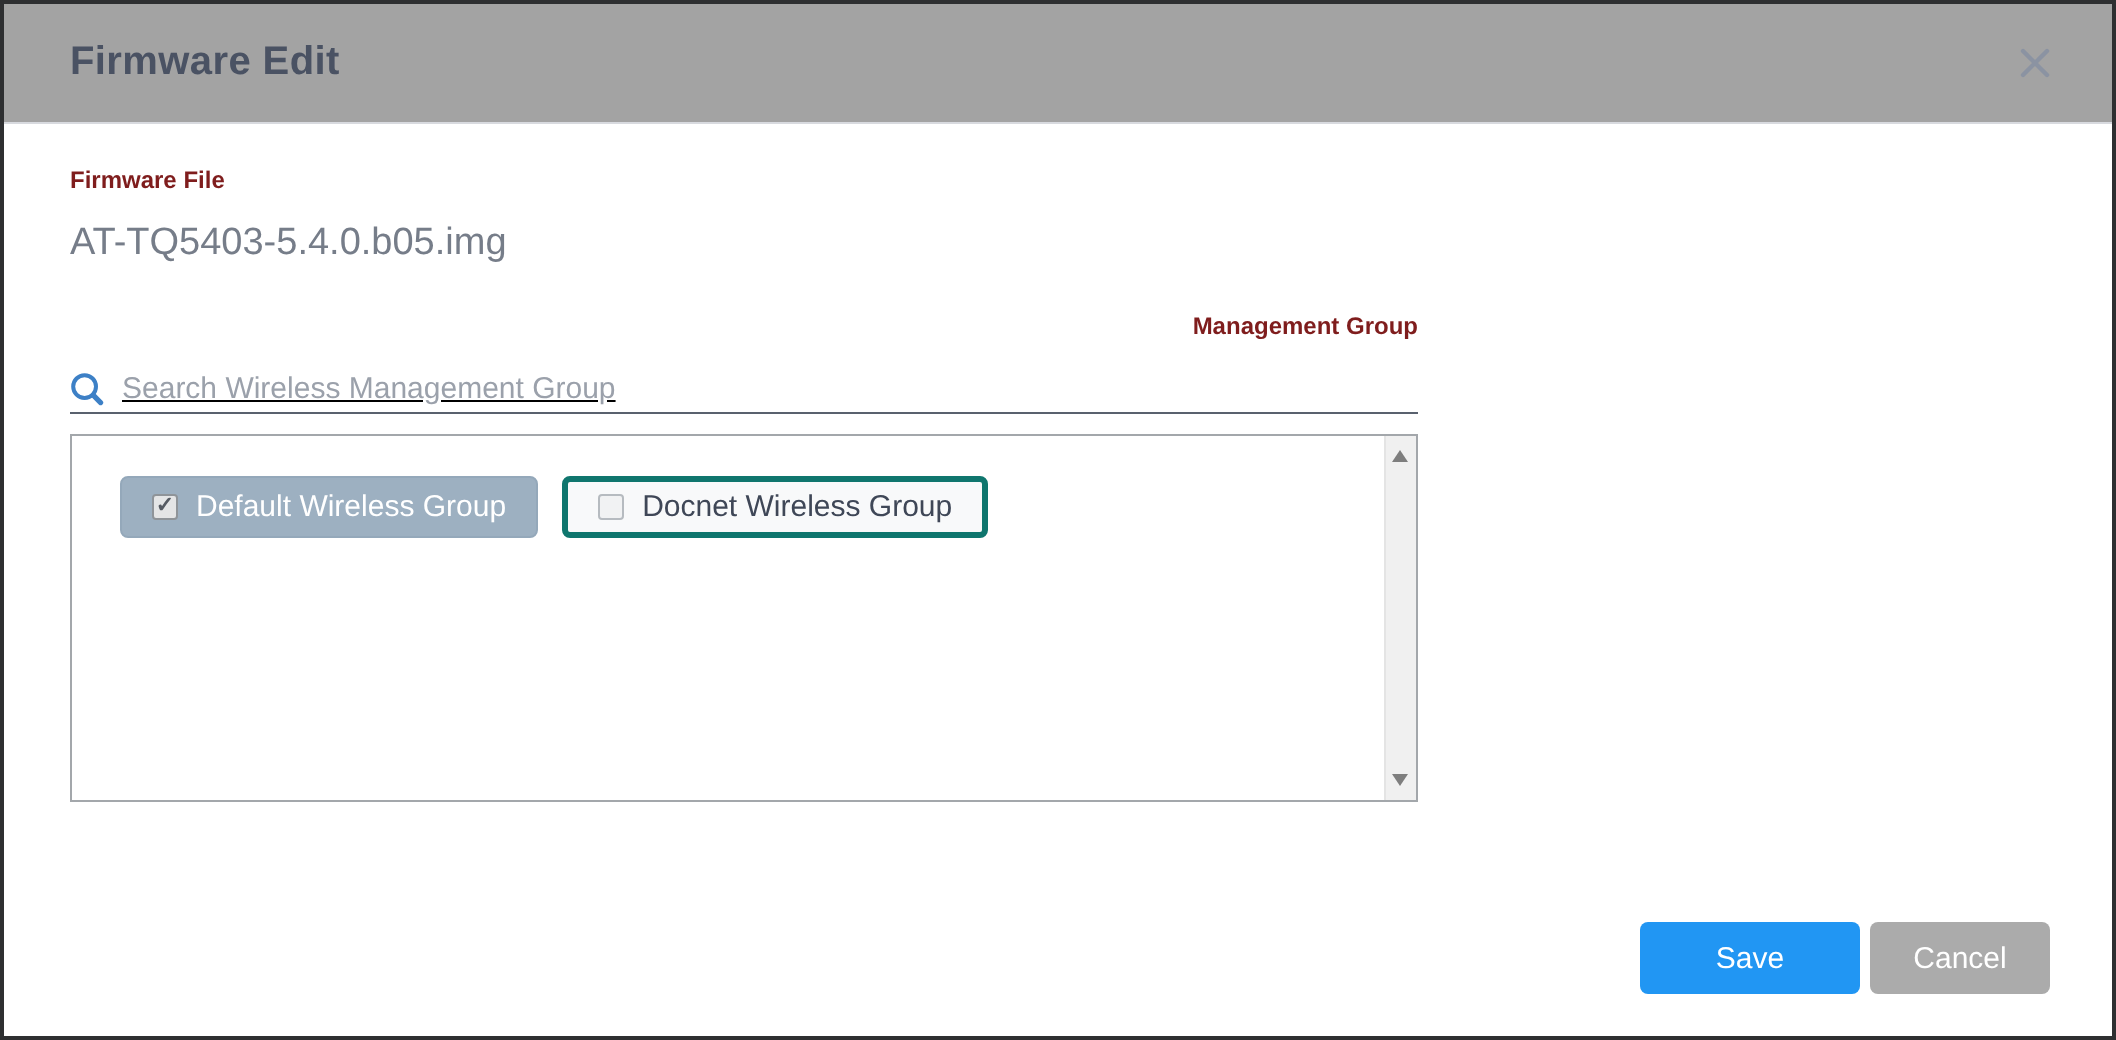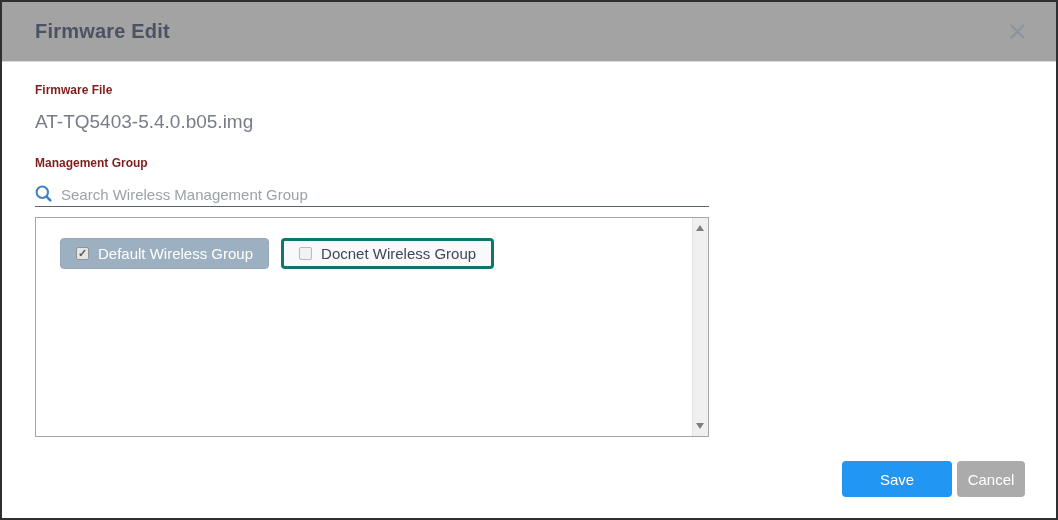--- a/index.html
+++ b/index.html
@@ -34,45 +34,46 @@
   
   .body { display: flex; padding: 0 33px; align-items: flex-start; }
   .col-left  { width: 674px; }
   .col-right { width: 288px; margin-left: 30px; }
 
   .field-label {
     margin-top: 20px;
     font-size: 12px; font-weight: 700;
     color: #7f1d1d; line-height: 17px;
   }
-  .field-label.mt24 { margin-top: 24px; }
+  .field-label.mt24 { margin-top: 24px; text-align: right; }
   .field-value {
     margin-top: 14px;
     font-size: 19px; color: #767d89; line-height: 18px;
   }
 
   
   .search-row {
     margin-top: 13px;
     height: 22px;
-    display: flex; gap: 9px;
+    display: flex; align-items: center; gap: 9px;
     border-bottom: 1px solid #59616e;
     padding-bottom: 2px;
+    text-decoration: underline;
   }
   .search-input {
     flex: 1; border: none; outline: none; background: transparent;
     font-family: "Liberation Sans", sans-serif;
     font-size: 15px; color: #3f4757; padding: 0;
   }
   .search-input::placeholder { color: #9ba1ab; opacity: 1; }
 
   
   .list-box {
     margin-top: 10px;
-    height: 220px;
+    height: 184px;
     border: 1px solid #a3a7ab;
     position: relative;
     background: #fff;
   }
   .group-row {
     padding: 20px 0 0 24px;
     display: flex; gap: 12px;
   }
   .group-btn {
     height: 31px;
@@ -131,21 +132,21 @@
     display: flex; gap: 5px;
   }
   .btn {
     height: 36px;
     border: none; border-radius: 4px;
     font-family: "Liberation Sans", sans-serif;
     font-size: 15px; color: #ffffff;
     cursor: pointer;
   }
   .btn-save   { width: 110px; background: #2196f3; }
-  .btn-cancel { width: 68px;  background: #ababab; }
+  .btn-cancel { width: 90px;  background: #ababab; }
 </style>
 </head>
 <body>
 
 <div class="dialog">
 
   <div class="header">
     <span class="title">Firmware Edit</span>
     <button class="close-btn">
       <span style="display:flex;">

